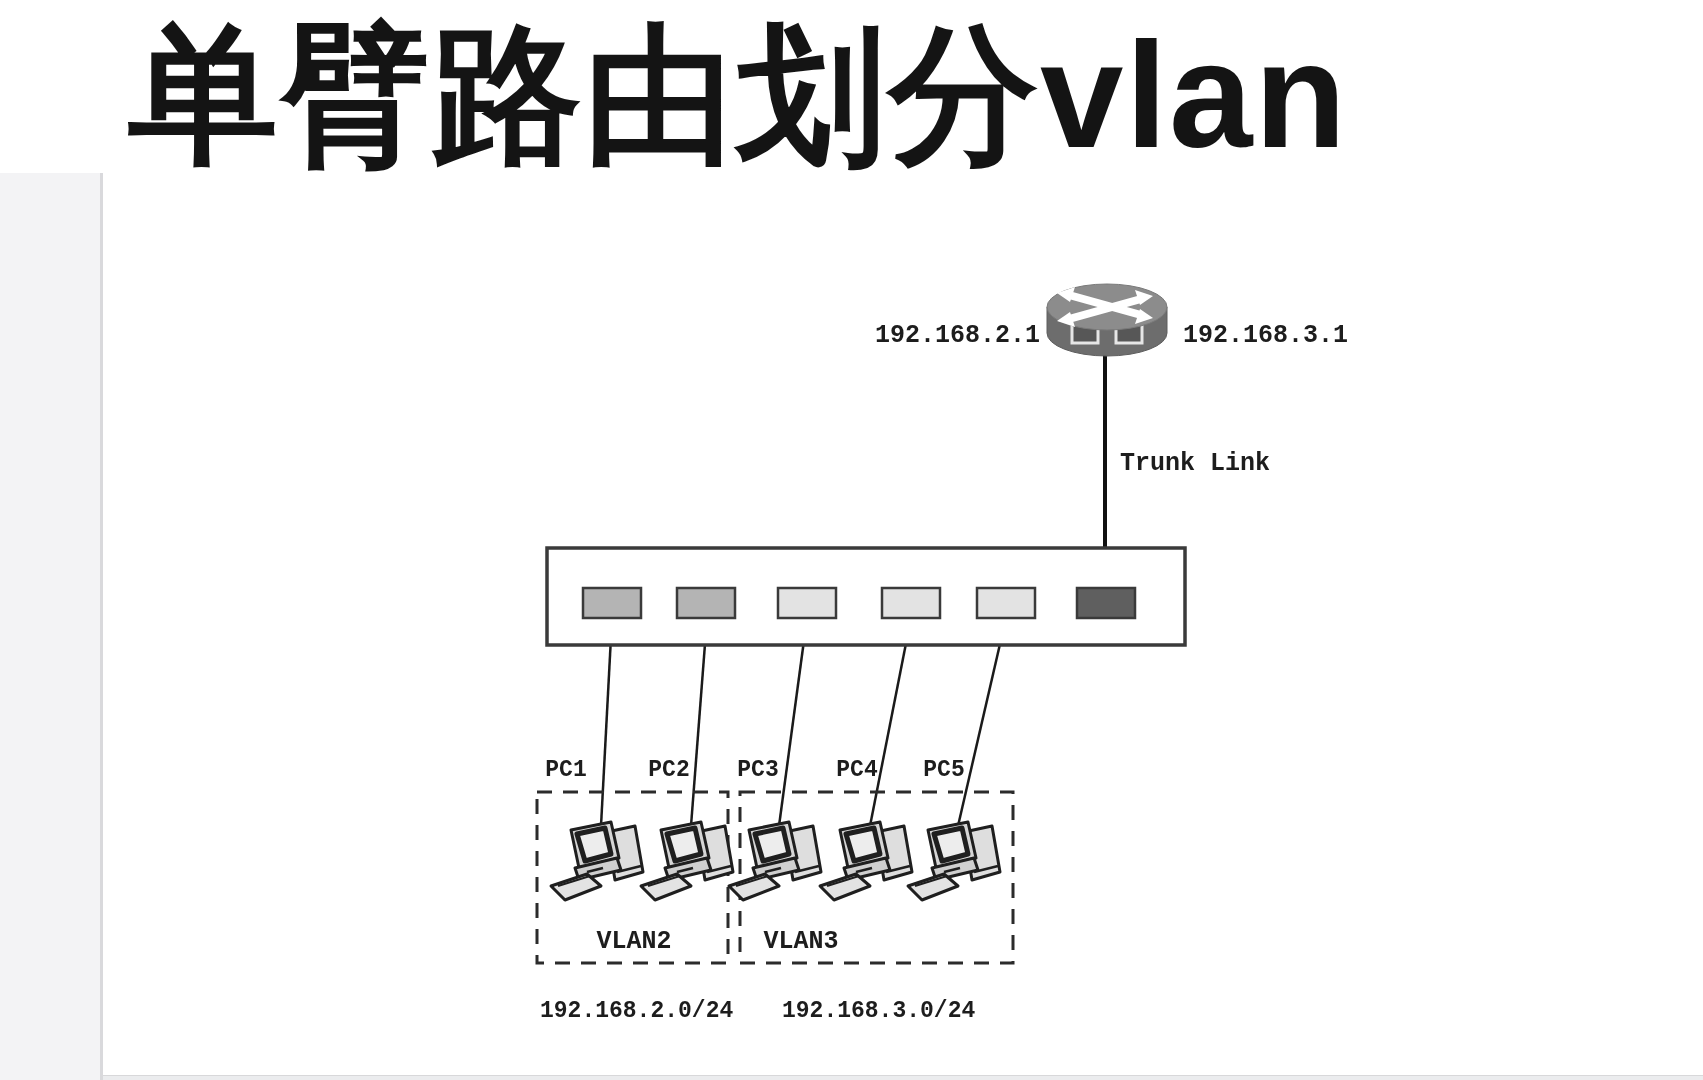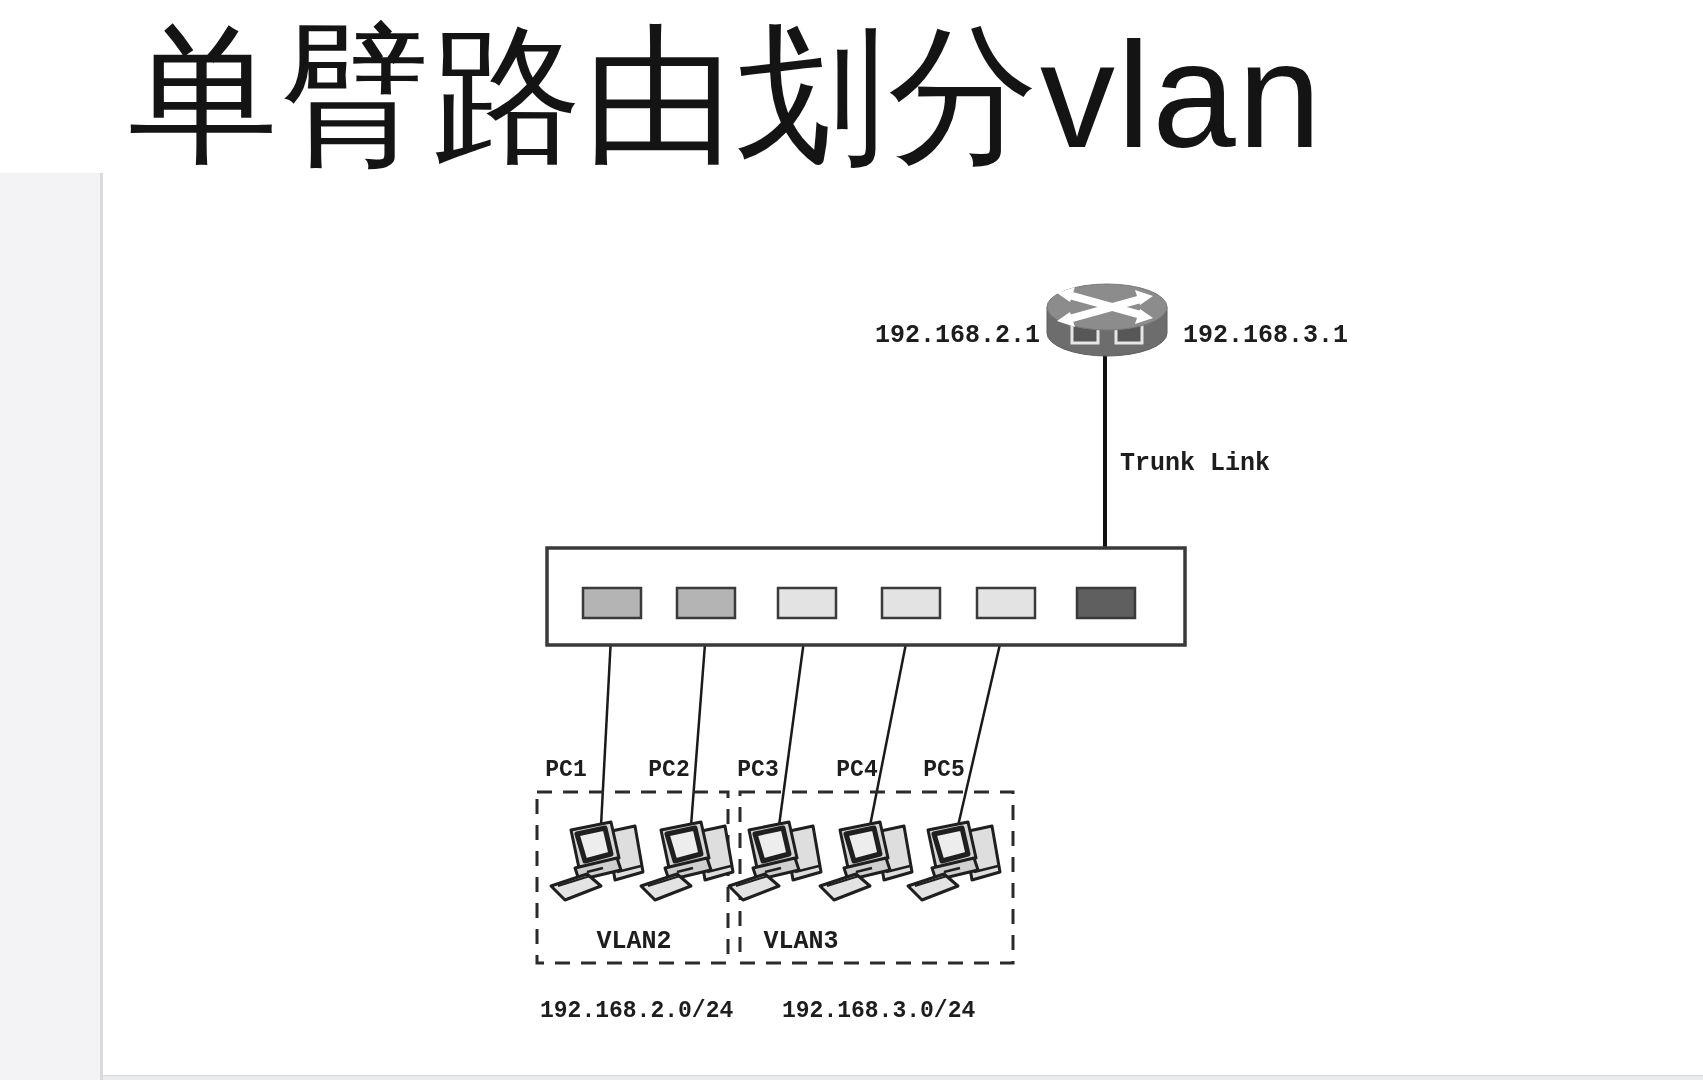--- a/index.html
+++ b/index.html
@@ -11,21 +11,21 @@
   .left-strip{
     position:absolute;left:0;top:173px;width:100px;height:907px;
     background:#f3f3f5;border-right:3px solid #d9d9dc;
   }
   .bottom-strip{
     position:absolute;left:103px;top:1075px;width:1600px;height:5px;
     background:#ebecee;border-top:1px solid #d8d8da;
   }
   .page-title{
     position:absolute;left:128px;top:0;width:1500px;
-    font-size:150px;line-height:190px;font-weight:400;color:#141414;
+    font-size:150px;line-height:190px;font-weight:700;color:#141414;
     letter-spacing:2px;white-space:nowrap;
     font-family:"Liberation Sans", sans-serif;
   }
   svg{position:absolute;left:0;top:0;}
   .lbl{
     font-family:"Liberation Mono", monospace;
     font-weight:700;fill:#1d1d1d;
   }
   .lbl-ip{font-size:25px;}
   .lbl-trunk{font-size:25px;}

